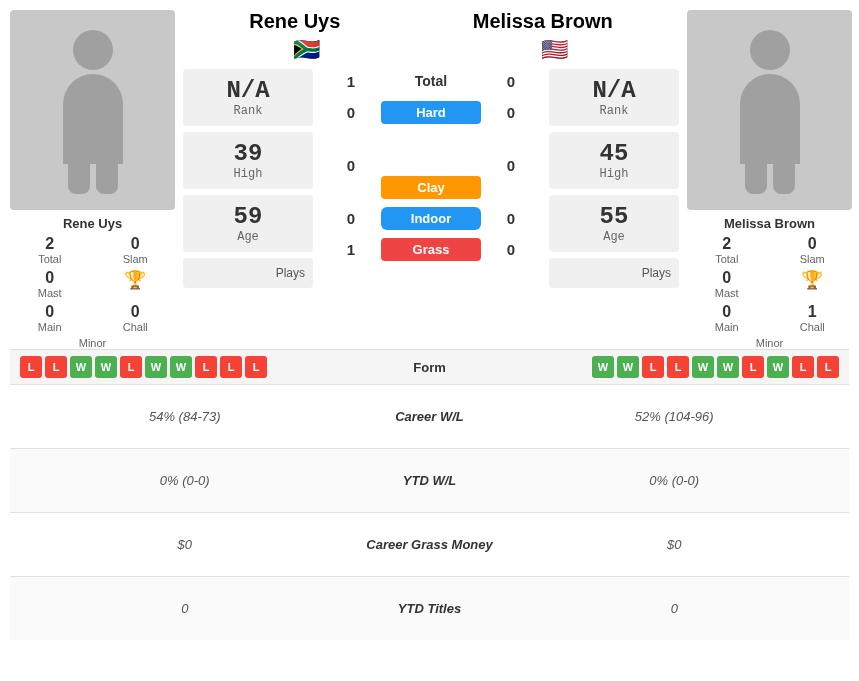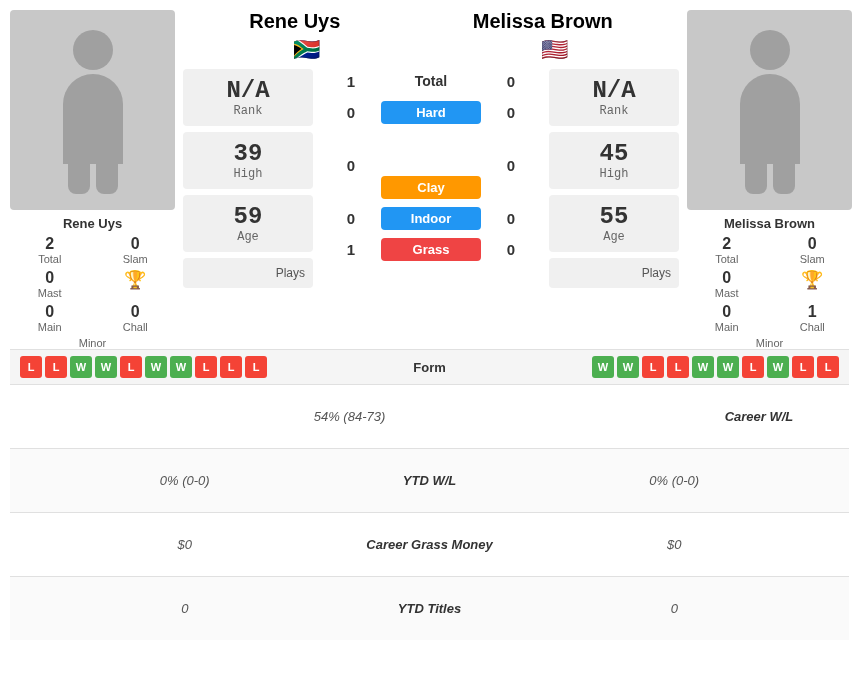--- a/index.html
+++ b/index.html
@@ -102,21 +102,21 @@
 
     .court-total {
       background: transparent;
       color: #333;
       font-weight: bold;
       font-size: 14px;
     }
 
     .court-hard { background: #2196F3; }
     .court-clay { background: #FF9800; margin-top: 44px; }
-    .court-indoor { background: #2196F3; }
+    .court-indoor { background: #2196F3; border-radius: 6px; }
     .court-grass { background: #ef4444; }
 
     .player-info-name {
       font-size: 13px;
       font-weight: bold;
       margin-bottom: 4px;
       text-align: center;
     }
 
     .player-stats-grid {
@@ -521,20 +521,21 @@
         <span class="badge badge-l">L</span>
         <span class="badge badge-w">W</span>
         <span class="badge badge-l">L</span>
         <span class="badge badge-l">L</span>
       </div>
   </div>
 
   <div class="info-row">
     <span class="info-left">54% (84-73)</span>
     <span class="info-center">Career W/L</span>
+    <span class="info-right">52% (104-96)</span>
   </div>
 
   <div class="info-row">
     <span class="info-left">0% (0-0)</span>
     <span class="info-center">YTD W/L</span>
     <span class="info-right">0% (0-0)</span>
   </div>
 
   <div class="info-row">
     <span class="info-left">$0</span>

